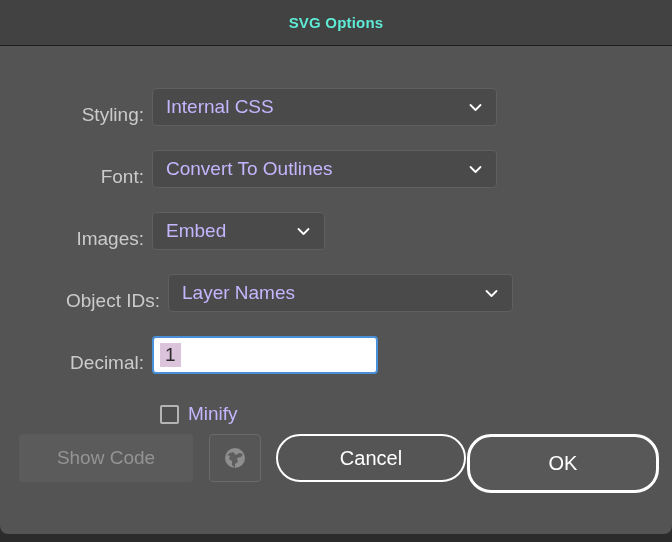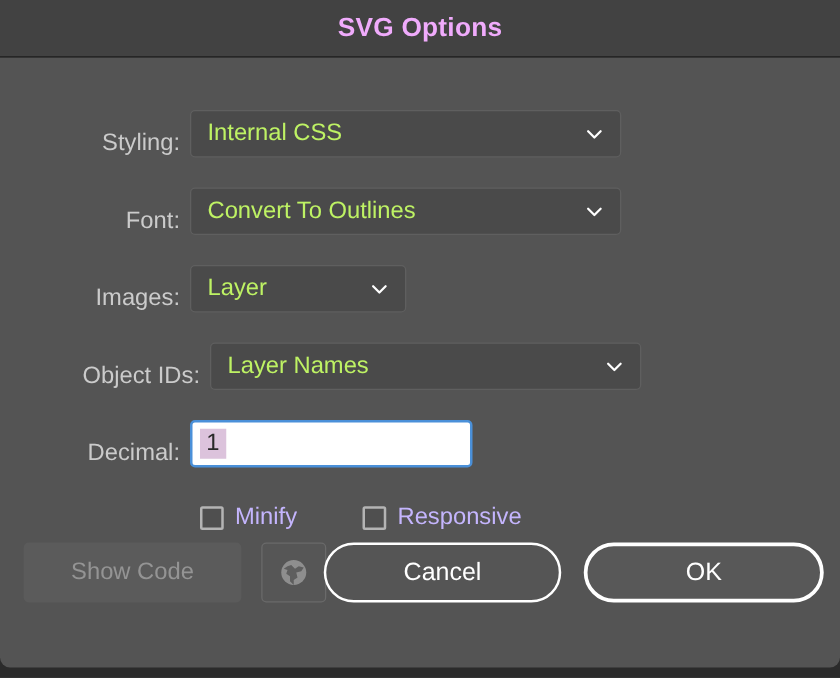--- a/index.html
+++ b/index.html
@@ -36,23 +36,23 @@
     width: 672px;
     height: 46px;
     background: #424242;
     border-bottom: 1px solid #1e1e1e;
     box-sizing: border-box;
     display: flex;
     align-items: center;
     justify-content: center;
   }
   .titlebar-text {
-    font-size: 21px;
+    font-size: 15px;
     font-weight: bold;
-    color: #f0abfc;
+    color: #5eead4;
     letter-spacing: 0.2px;
   }
 
   
   .form {
     position: absolute;
     left: 0;
     top: 46px;
     width: 672px;
   }
@@ -76,21 +76,21 @@
 
   .select {
     height: 38px;
     background: #4a4a4a;
     border: 1px solid #5f5f5f;
     border-radius: 4px;
     box-sizing: border-box;
     display: flex;
     align-items: center;
     padding: 0 10px 0 13px;
-    color: #bef264;
+    color: #c4b5fd;
     font-size: 19px;
     position: relative;
     white-space: nowrap;
   }
   .select .val { flex: 0 0 auto; }
   .chev {
     position: absolute;
     right: 14px;
     top: 50%;
     width: 13px;
@@ -182,35 +182,35 @@
     left: 209px;
     top: 2px;
     width: 52px;
     height: 48px;
     background: #565656;
     border: 1px solid #6a6a6a;
     border-radius: 4px;
   }
   .btn-globe svg { display: block; }
   .btn-cancel {
-    left: 259px;
+    left: 276px;
     top: 2px;
     width: 190px;
     height: 48px;
     background: #555555;
     border: 2px solid #ffffff;
     border-radius: 24px;
     color: #ffffff;
     font-size: 20px;
   }
   .btn-ok {
     left: 467px;
     top: 2px;
     width: 192px;
-    height: 48px;
+    height: 59px;
     background: #585858;
     border: 3px solid #ffffff;
     border-radius: 24px;
     color: #ffffff;
     font-size: 20px;
   }
 </style>
 </head>
 <body>
 
@@ -242,21 +242,21 @@
           <svg width="13" height="13" viewBox="0 0 13 13">
               <path d="M1.5 4 L6.5 9 L11.5 4" fill="none" stroke="#ffffff" stroke-width="1.8" stroke-linecap="round" stroke-linejoin="round"></path>
             </svg>
         </span>
       </div>
     </div>
 
     <div class="row" style="top:164px;">
       <div class="row-label">Images:</div>
       <div class="select select-small">
-        <span class="val">Layer</span>
+        <span class="val">Embed</span>
         <span class="chev">
           <svg width="13" height="13" viewBox="0 0 13 13">
               <path d="M1.5 4 L6.5 9 L11.5 4" fill="none" stroke="#ffffff" stroke-width="1.8" stroke-linecap="round" stroke-linejoin="round"></path>
             </svg>
         </span>
       </div>
     </div>
 
     <div class="row" style="top:226px;padding-left:16px;">
       <div class="row-label">Object IDs:</div>
@@ -277,24 +277,20 @@
       </div>
     </div>
 
   </div>
 
   <div class="checkrow">
     <div class="check-item" style="left:160px;">
       <span class="cb"></span>
       <span class="check-label">Minify</span>
     </div>
-    <div class="check-item" style="left:290px;">
-      <span class="cb"></span>
-      <span class="check-label">Responsive</span>
-    </div>
   </div>
 
   <div class="buttons">
 
     <div class="btn btn-showcode">
       <span>Show Code</span>
     </div>
 
     <div class="btn btn-globe">
       <span>

